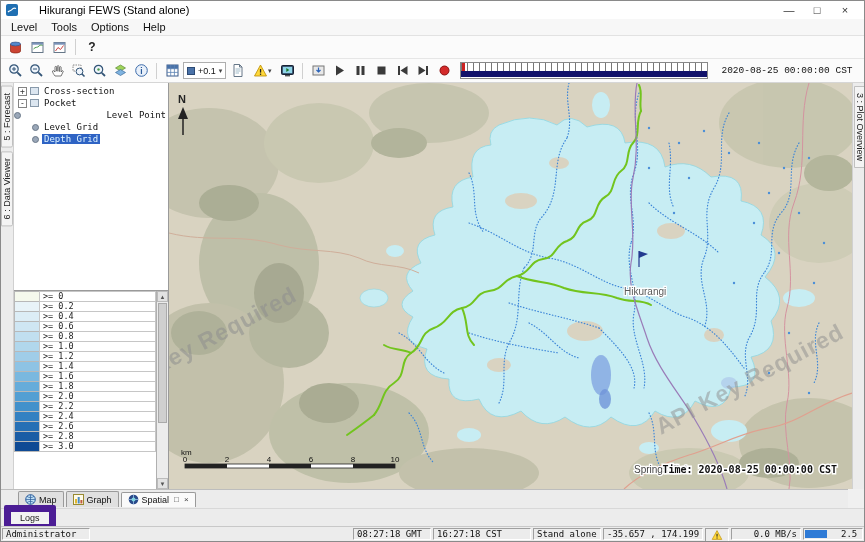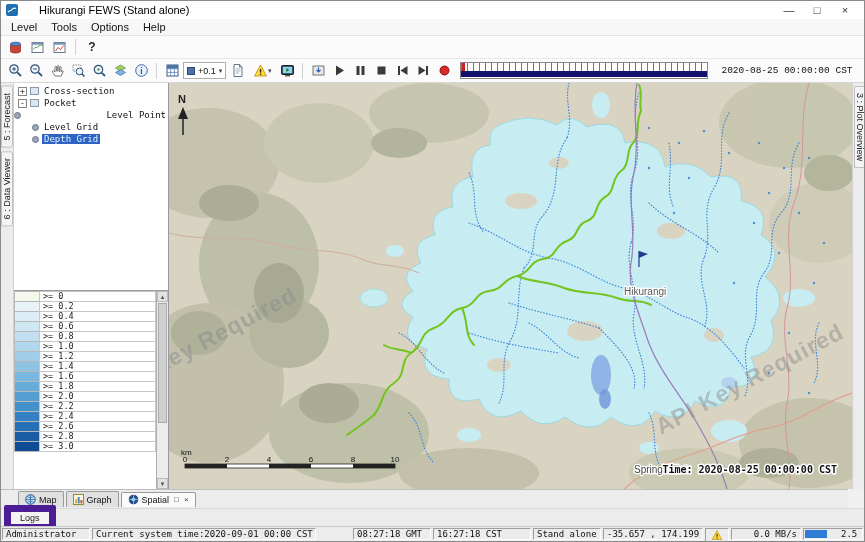--- a/index.html
+++ b/index.html
@@ -540,21 +540,20 @@
       <span class="tab-ctl">×</span>
     </span>
   </div>
 
   <div class="logs-row">
     <span class="logs-btn">Logs</span>
   </div>
 
   <div class="statusbar">
     <div class="sb-cell" style="width:88px">Administrator</div>
-    <div class="sb-cell" style="width:224px">Current system time:2020-09-01 00:00 CST</div>
     <div class="sb-fill"></div>
     <div class="sb-cell" style="width:78px">08:27:18 GMT</div>
     <div class="sb-cell" style="width:98px">16:27:18 CST</div>
     <div class="sb-cell" style="width:68px">Stand alone</div>
     <div class="sb-cell" style="width:100px">-35.657 , 174.199</div>
     <div class="sb-cell" style="width:24px;justify-content:center">
       <svg width="12" height="12" viewBox="0 0 15 15">
           <path d="M7.5 2 13.5 13H1.5Z" fill="#ffd83a" stroke="#b98a00" stroke-width=".8"></path>
           <rect x="6.9" y="6" width="1.3" height="3.6" fill="#222"></rect>
           <rect x="6.9" y="10.6" width="1.3" height="1.3" fill="#222"></rect>

